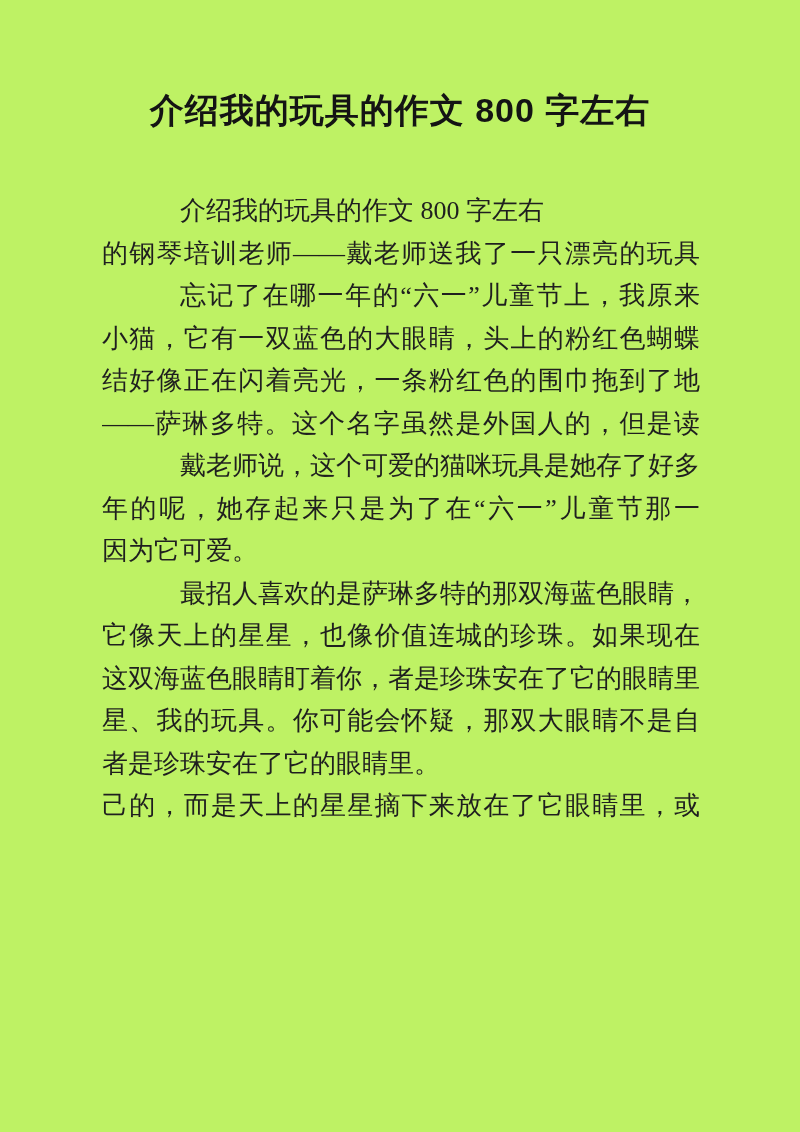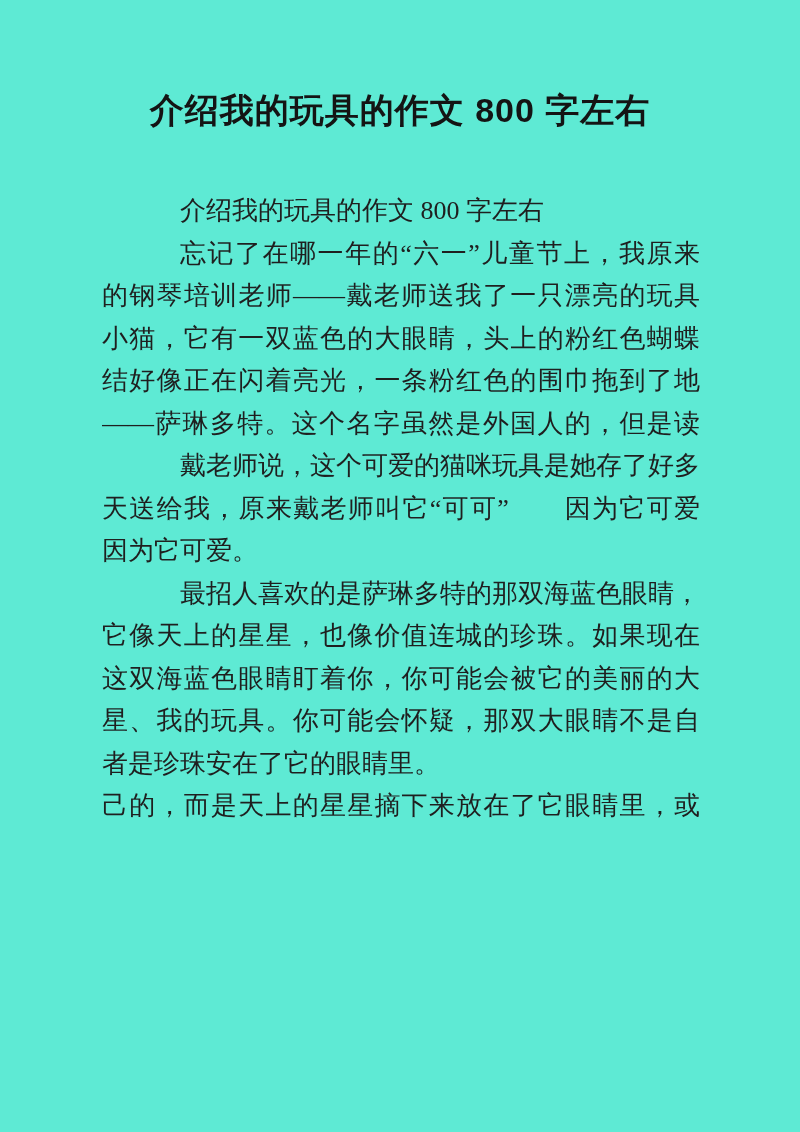--- a/index.html
+++ b/index.html
@@ -5,21 +5,21 @@
   html, body {
     margin: 0;
     padding: 0;
     background: #ffffff;
   }
   .page {
     position: relative;
     width: 800px;
     height: 1132px;
     margin: 0 auto;
-    background: #5eead4;
+    background: #bef264;
     overflow: hidden;
     font-family: "Liberation Serif", "DejaVu Serif", serif;
   }
   .doc-title {
     margin: 0;
     padding-top: 88px;
     text-align: center;
     font-family: "Liberation Sans", "DejaVu Sans", sans-serif;
     font-weight: 700;
     font-size: 34px;
@@ -51,28 +51,28 @@
     text-justify: inter-character;
   }
 </style>
 </head>
 <body>
 
 <div class="page">
   <h1 class="doc-title">介绍我的玩具的作文 800 字左右</h1>
   <div class="doc-body" id="doc-body">
       <div class="text-line indent">介绍我的玩具的作文 800 字左右</div>
+      <div class="text-line justify">的钢琴培训老师——戴老师送我了一只漂亮的玩具</div>
       <div class="text-line indent justify">忘记了在哪一年的“六一”儿童节上，我原来</div>
-      <div class="text-line justify">的钢琴培训老师——戴老师送我了一只漂亮的玩具</div>
       <div class="text-line justify">小猫，它有一双蓝色的大眼睛，头上的粉红色蝴蝶</div>
       <div class="text-line justify">结好像正在闪着亮光，一条粉红色的围巾拖到了地</div>
       <div class="text-line justify">——萨琳多特。这个名字虽然是外国人的，但是读</div>
       <div class="text-line indent justify">戴老师说，这个可爱的猫咪玩具是她存了好多</div>
-      <div class="text-line justify">天送给我，原来戴老师叫它“可可”　　因为它可爱</div>
+      <div class="text-line justify">年的呢，她存起来只是为了在“六一”儿童节那一</div>
       <div class="text-line">因为它可爱。</div>
       <div class="text-line indent justify">最招人喜欢的是萨琳多特的那双海蓝色眼睛，</div>
       <div class="text-line justify">它像天上的星星，也像价值连城的珍珠。如果现在</div>
-      <div class="text-line justify">这双海蓝色眼睛盯着你，你可能会被它的美丽的大</div>
+      <div class="text-line justify">这双海蓝色眼睛盯着你，者是珍珠安在了它的眼睛里</div>
       <div class="text-line justify">星、我的玩具。你可能会怀疑，那双大眼睛不是自</div>
       <div class="text-line">者是珍珠安在了它的眼睛里。</div>
       <div class="text-line justify">己的，而是天上的星星摘下来放在了它眼睛里，或</div>
     </div>
 </div>
 
 </body></html>

